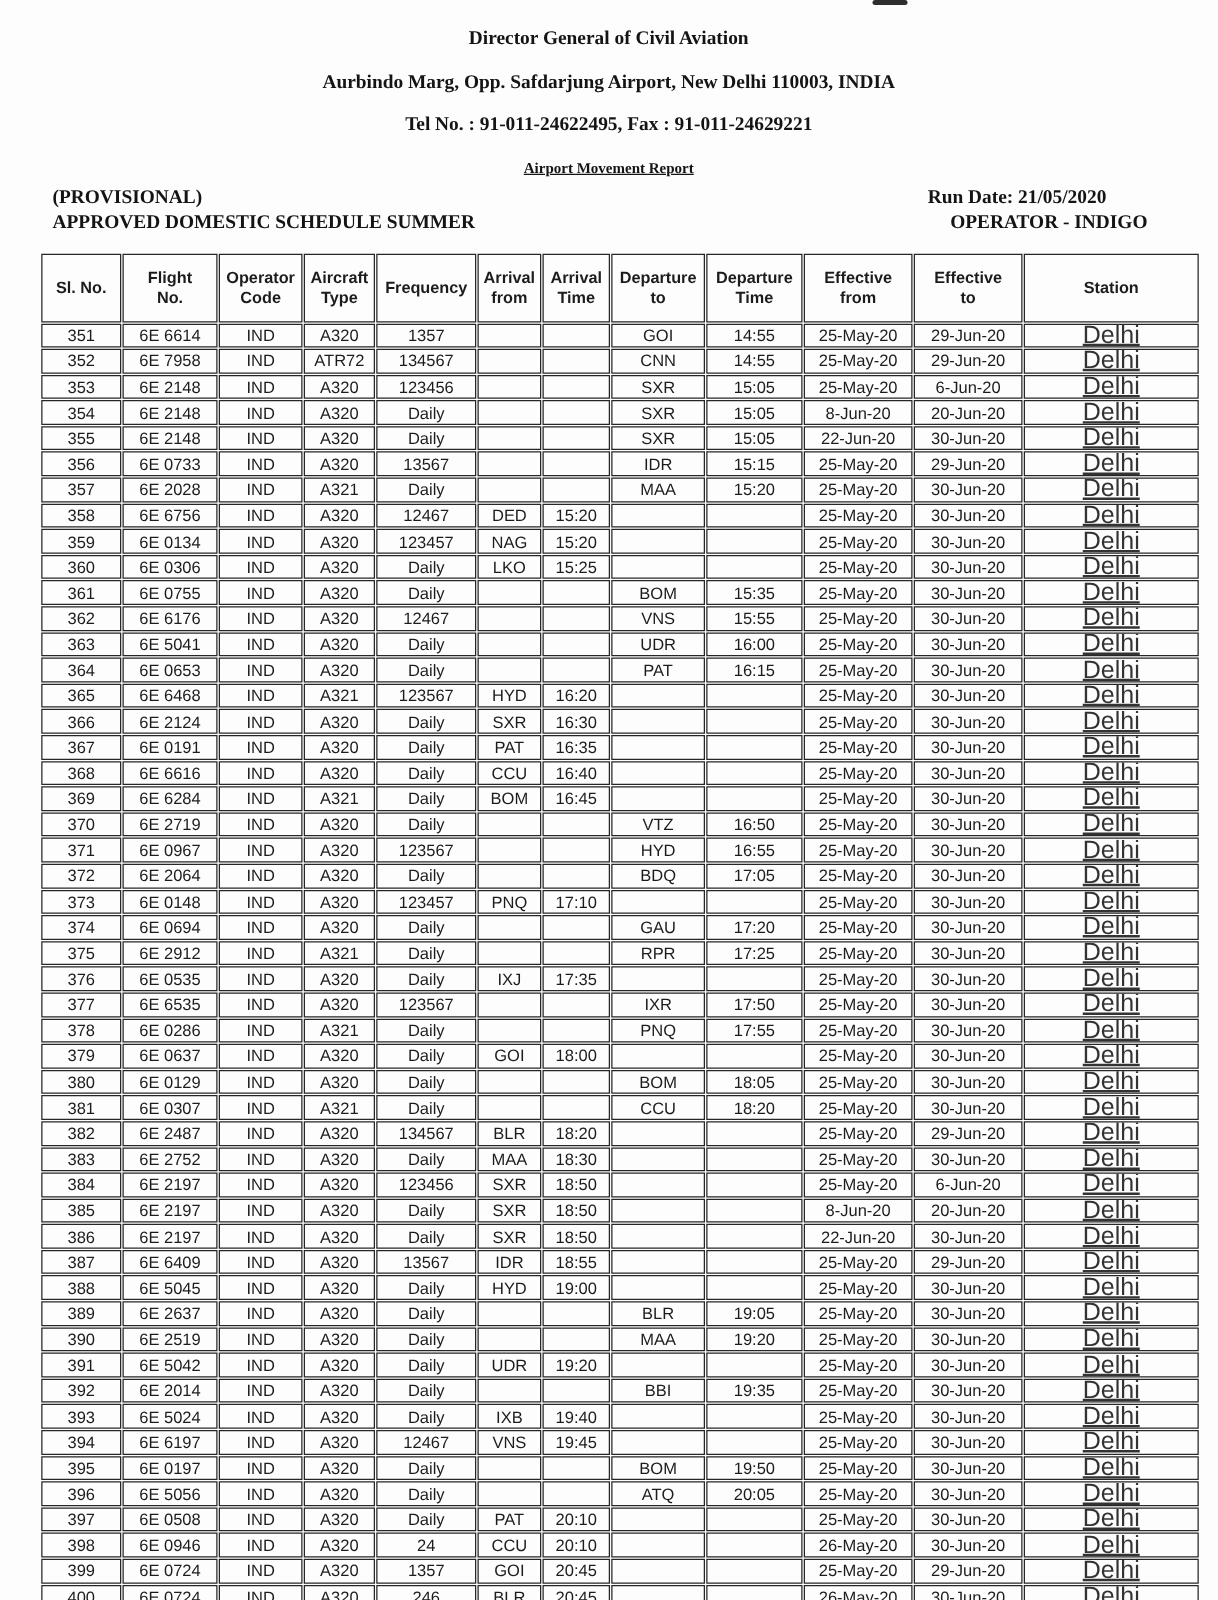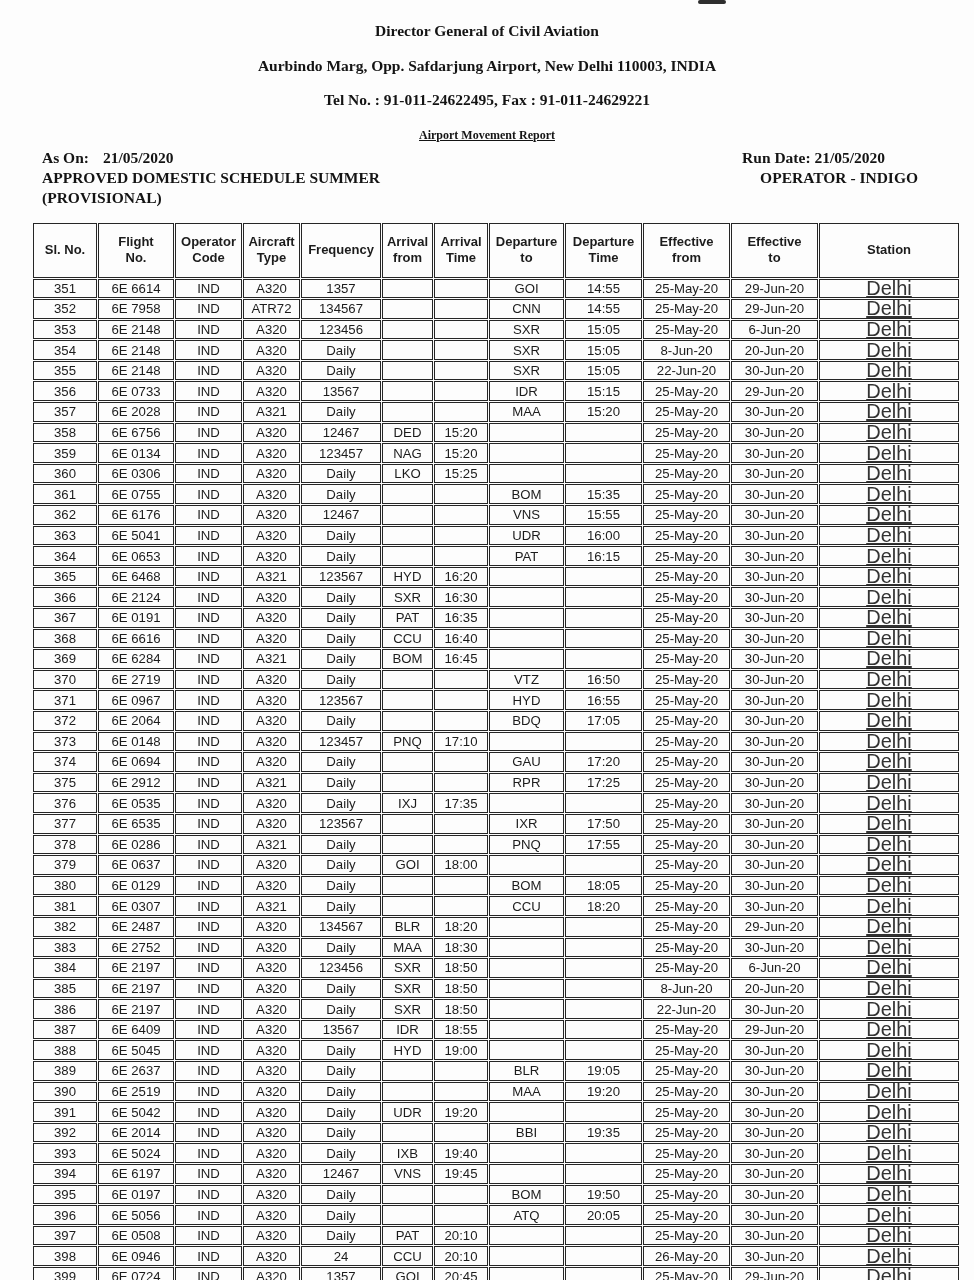--- a/index.html
+++ b/index.html
@@ -91,25 +91,22 @@
   <div class="line">Aurbindo Marg, Opp. Safdarjung Airport, New Delhi 110003, INDIA</div>
   <div class="line">Tel No. :  91-011-24622495, Fax : 91-011-24629221</div>
 </div>
 
 <div class="report-title-wrap">
   <span class="report-title">Airport Movement Report</span>
 </div>
 
 <div class="meta">
   <div class="meta-left">
-    <div class="as-on-line">
-      <span>As On:</span><span class="as-on-date">21/05/2020</span>
-    </div>
+    <div>(PROVISIONAL)</div>
     <div>APPROVED DOMESTIC SCHEDULE SUMMER</div>
-    <div>(PROVISIONAL)</div>
   </div>
   <div class="meta-right">
     <div class="run-date-line">
       <span>Run Date:</span>
       <span>21/05/2020</span>
     </div>
     <div class="operator-line">OPERATOR - INDIGO</div>
   </div>
 </div>
 

